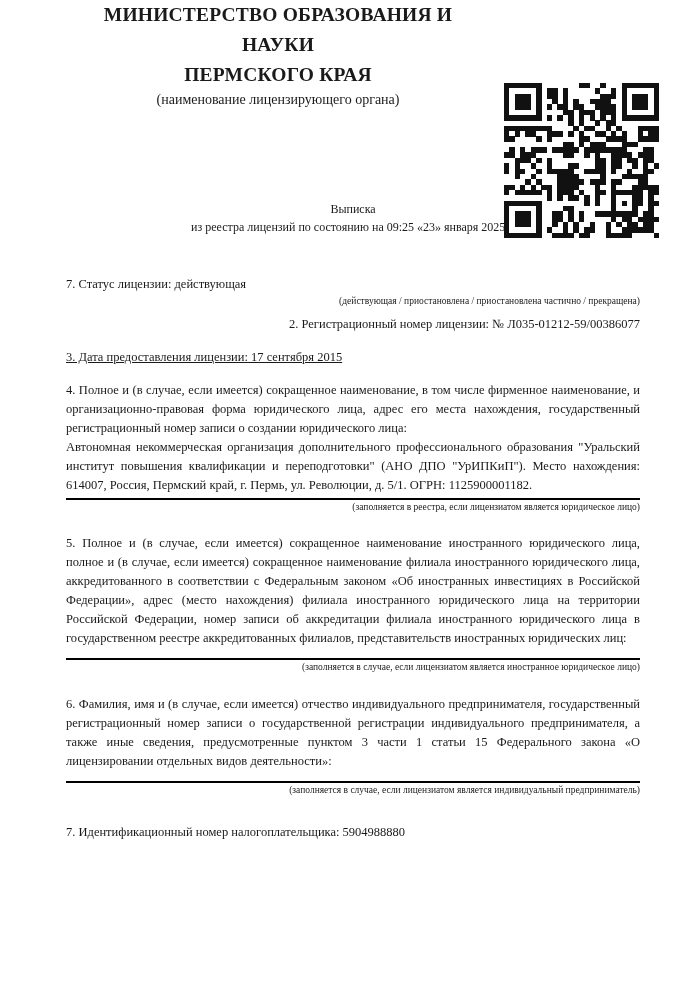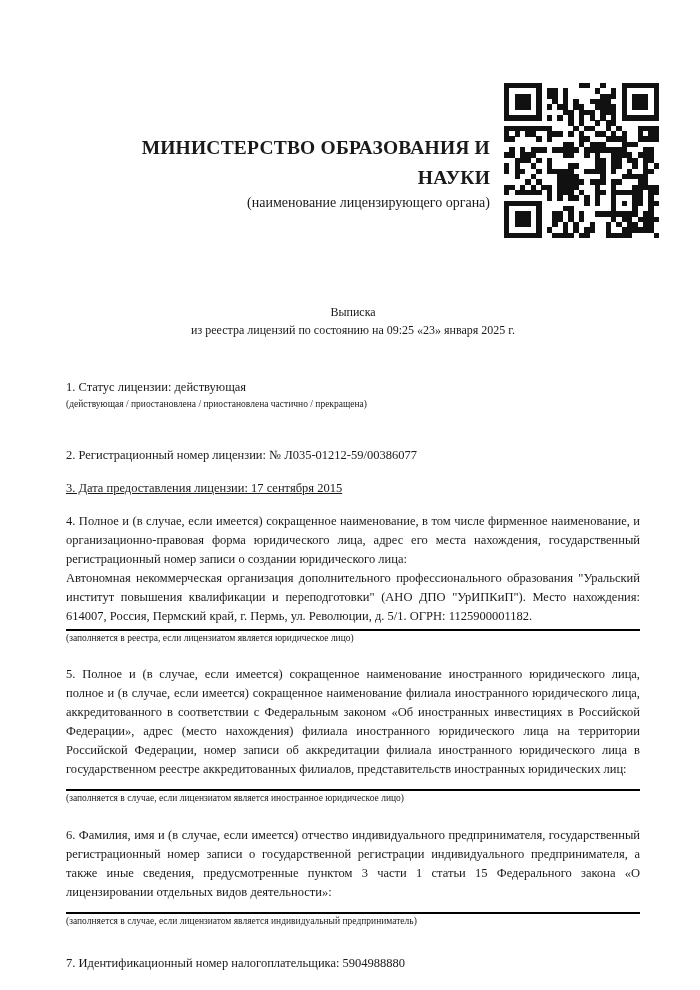--- a/index.html
+++ b/index.html
@@ -24,23 +24,22 @@
   .qr {
     position: absolute;
     top: 83px;
     right: 41px;
     width: 155px;
     height: 155px;
   }
   .qr svg { display: block; width: 155px; height: 155px; }
 
   .org-title {
-    margin-top: 133px;
     width: 424px;
-    text-align: right;
+    text-align: center;
   }
   .org-title .t-line {
     font-weight: bold;
     font-size: 19.5px;
     line-height: 30px;
     letter-spacing: 0.2px;
   }
   .org-subtitle {
     font-size: 14px;
     line-height: 13px;
@@ -50,29 +49,29 @@
   .doc-title {
     margin-top: 94px;
     text-align: center;
     font-size: 12px;
     line-height: 18px;
   }
 
   .item { margin: 0; }
   .para { text-align: justify; }
   .mt-s1 { margin-top: 39px; }
-  .mt-s2 { margin-top: 35px; }
+  .mt-s2 { margin-top: 7px; text-align: right; }
   .mt-s3 { margin-top: 14px; text-decoration: underline; }
   .mt-s4 { margin-top: 14px; }
   .mt-s5 { margin-top: 20px; }
   .mt-s6 { margin-top: 21px; }
   .mt-s7 { margin-top: 26px; }
 
   .note, .caption {
-    text-align: left;
+    text-align: right;
     font-size: 9.5px;
     line-height: 13px;
     margin: 1px 0 0 0;
   }
   .rule {
     height: 0;
     border-bottom: 2px solid #000000;
     margin-top: 3px;
   }
   .rule.blank-field { margin-top: 10px; }
@@ -514,29 +513,30 @@
         <rect x="20" y="28" width="1.02" height="1.02" fill="#111111"></rect>
         <rect x="21" y="28" width="1.02" height="1.02" fill="#111111"></rect>
         <rect x="22" y="28" width="1.02" height="1.02" fill="#111111"></rect>
         <rect x="23" y="28" width="1.02" height="1.02" fill="#111111"></rect>
         <rect x="28" y="28" width="1.02" height="1.02" fill="#111111"></rect>
       </svg>
   </div>
 
   <div class="org-title">
     <div class="t-line">МИНИСТЕРСТВО ОБРАЗОВАНИЯ И НАУКИ</div>
+    <div class="t-line">ПЕРМСКОГО КРАЯ</div>
     <div class="org-subtitle">(наименование лицензирующего органа)</div>
   </div>
 
   <div class="doc-title">
     <div>Выписка</div>
     <div>из реестра лицензий по состоянию на 09:25 «23» января 2025 г.</div>
   </div>
 
-  <p class="item mt-s1">1. Статус лицензии: действующая</p>
+  <p class="item mt-s1">7. Статус лицензии: действующая</p>
   <p class="note">(действующая / приостановлена / приостановлена частично / прекращена)</p>
 
   <p class="item mt-s2">2. Регистрационный номер лицензии: № Л035-01212-59/00386077</p>
 
   <p class="item mt-s3">3. Дата предоставления лицензии: 17 сентября 2015</p>
 
   <div class="mt-s4">
     <p class="item para">4. Полное и (в случае, если имеется) сокращенное наименование, в том числе фирменное наименование, и организационно-правовая форма юридического лица, адрес его места нахождения, государственный регистрационный номер записи о создании юридического лица:</p>
     <p class="item para">Автономная некоммерческая организация дополнительного профессионального образования "Уральский институт повышения квалификации и переподготовки" (АНО ДПО "УрИПКиП"). Место нахождения: 614007, Россия, Пермский край, г. Пермь, ул. Революции, д. 5/1. ОГРН: 1125900001182.</p>
     <div class="rule"></div>

